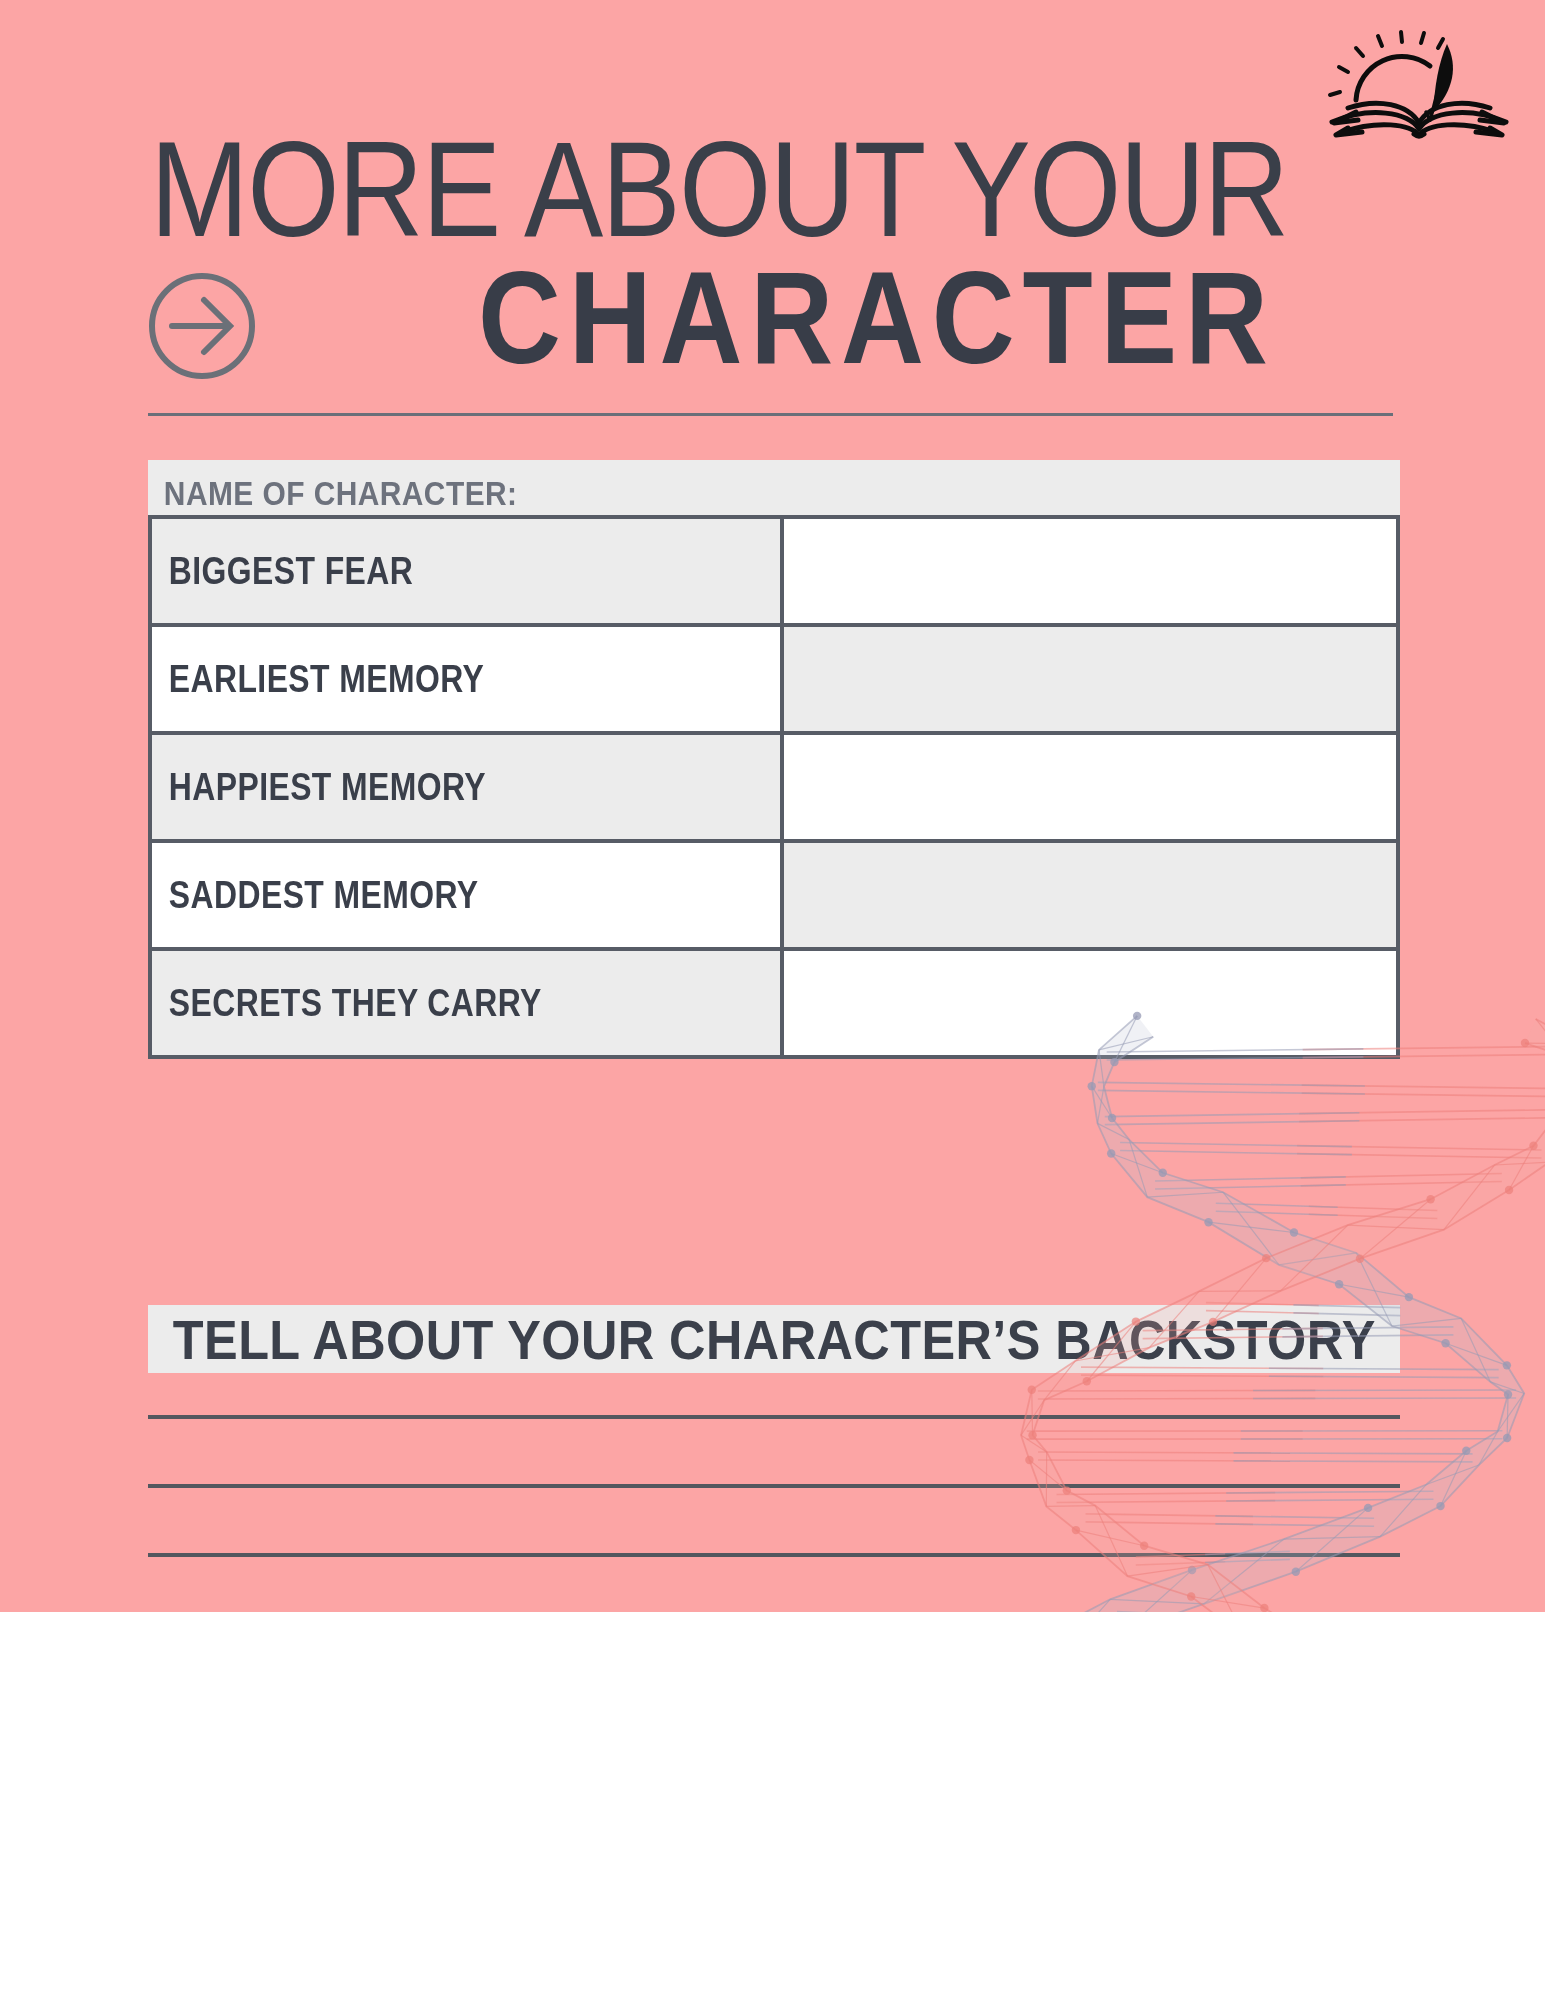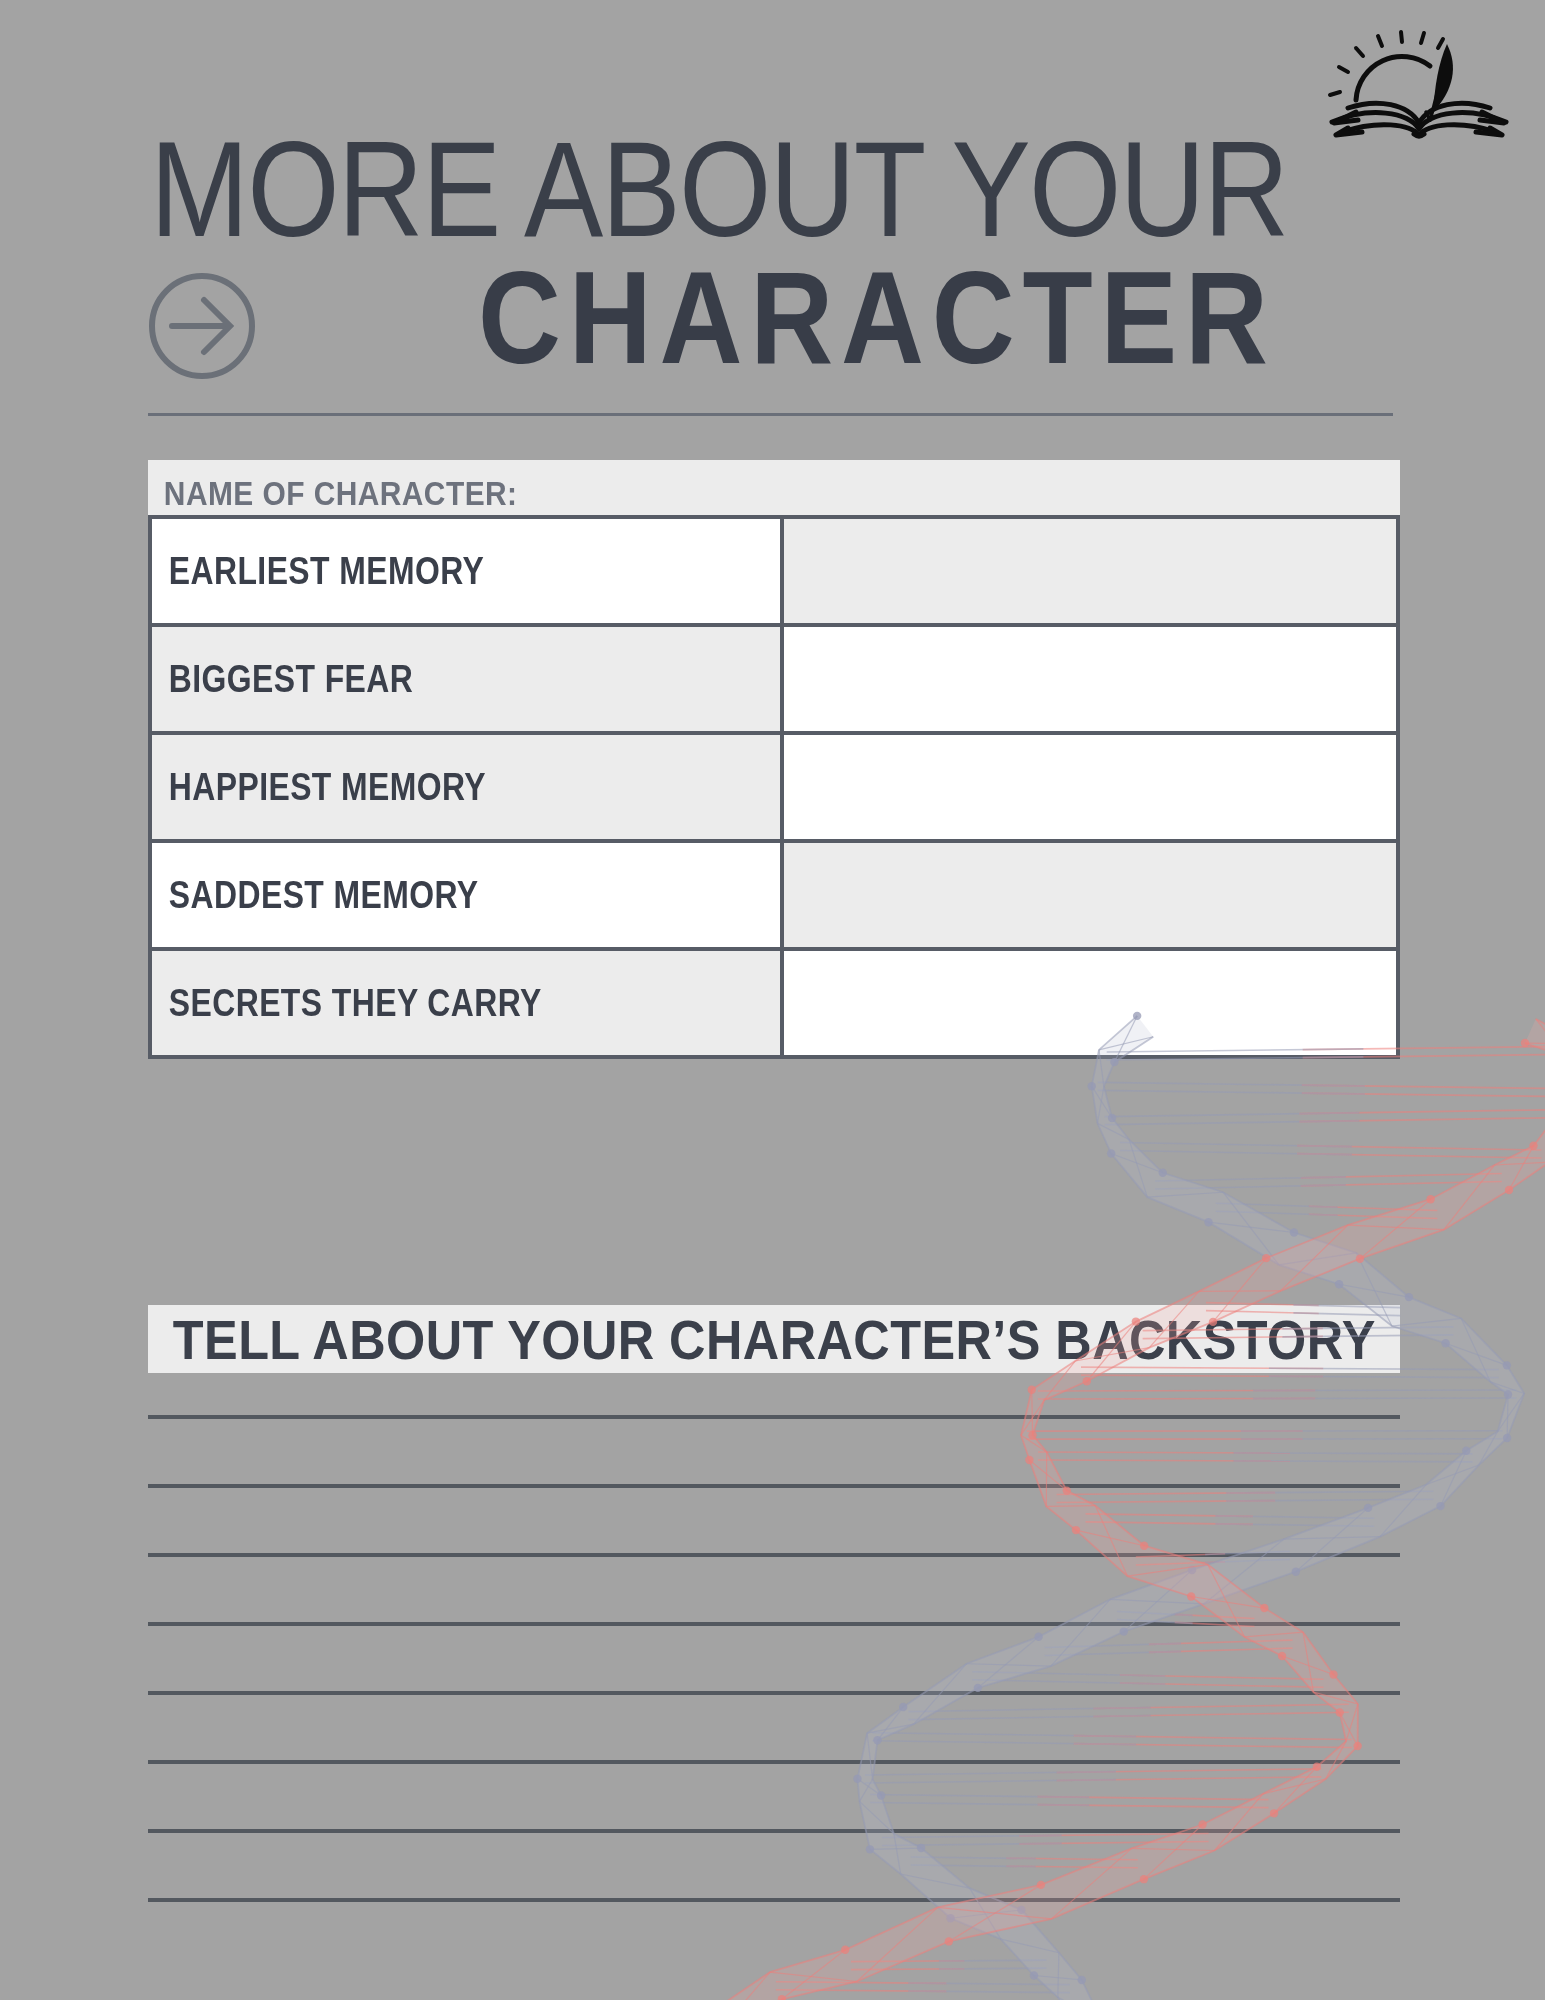--- a/index.html
+++ b/index.html
@@ -1,19 +1,19 @@
 <!DOCTYPE html>
 <html><head>
 <meta charset="utf-8">
 <style>
   html,body{margin:0;padding:0;background:#ffffff;}
   .page{
     position:relative;
-    width:1545px;height:2000px;
-    background:#a3a3a3;
+    width:1545px;height:1612px;
+    background:#fca5a5;
     overflow:hidden;
     font-family:"Liberation Sans","DejaVu Sans",sans-serif;
     color:#3a3f49;
   }
   
   .title-line1{
     position:absolute;left:150px;top:122px;
     font-size:135px;font-weight:400;line-height:1;
     letter-spacing:-2px;color:#3a3f49;white-space:nowrap;
     transform:scaleX(0.88);transform-origin:left top;
@@ -126,26 +126,26 @@
 
   <div class="rule"></div>
 
   <div class="name-bar">
     <span>NAME OF CHARACTER:</span>
   </div>
 
   <table class="attr-table">
     <tbody id="attr-body">
         <tr>
+          <td class="label shaded"><span>BIGGEST FEAR</span></td>
+          <td class="plain"></td>
+        </tr>
+        <tr>
           <td class="label plain"><span>EARLIEST MEMORY</span></td>
           <td class="shaded"></td>
-        </tr>
-        <tr>
-          <td class="label shaded"><span>BIGGEST FEAR</span></td>
-          <td class="plain"></td>
         </tr>
         <tr>
           <td class="label shaded"><span>HAPPIEST MEMORY</span></td>
           <td class="plain"></td>
         </tr>
         <tr>
           <td class="label plain"><span>SADDEST MEMORY</span></td>
           <td class="shaded"></td>
         </tr>
         <tr>

